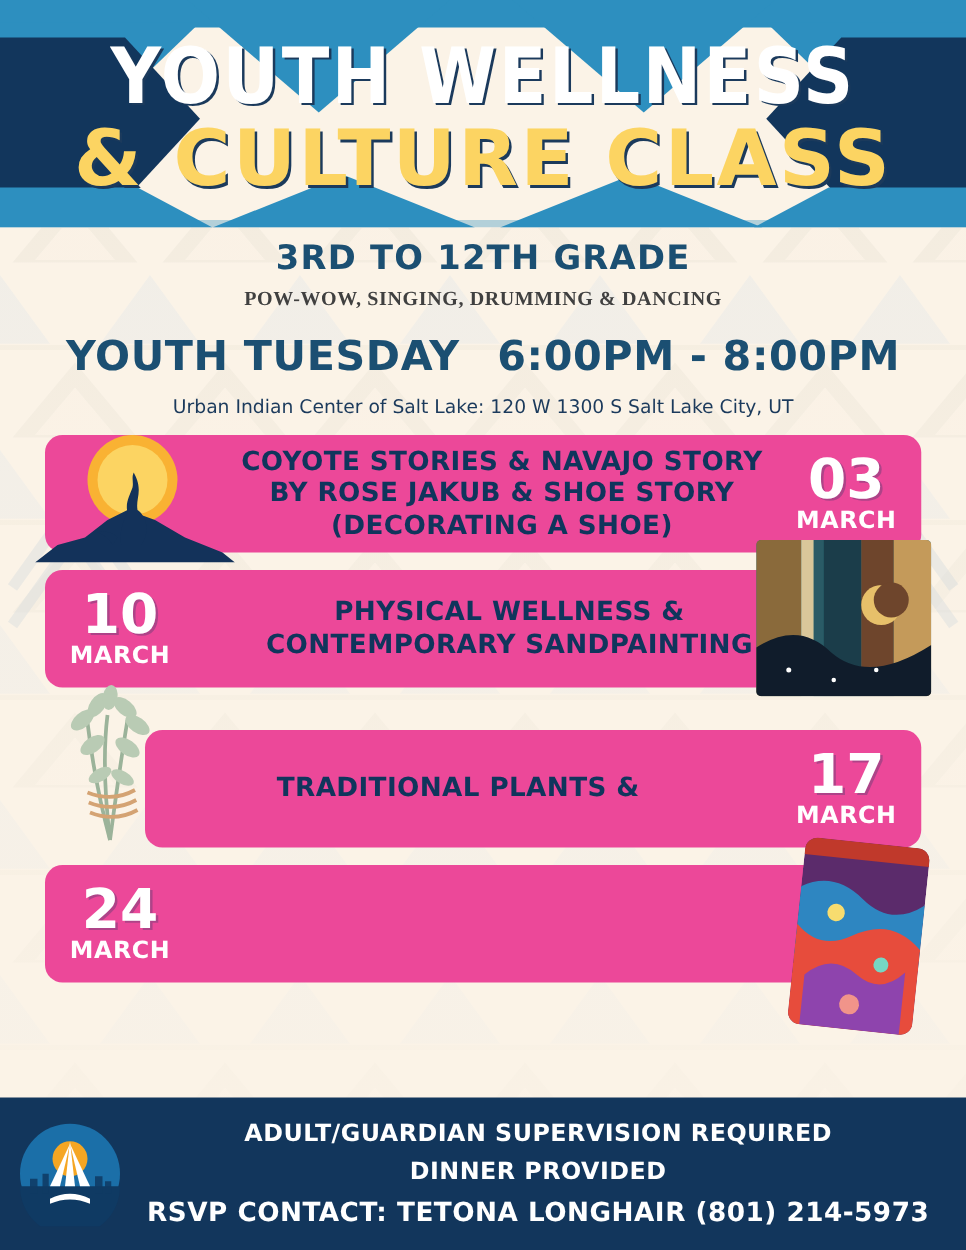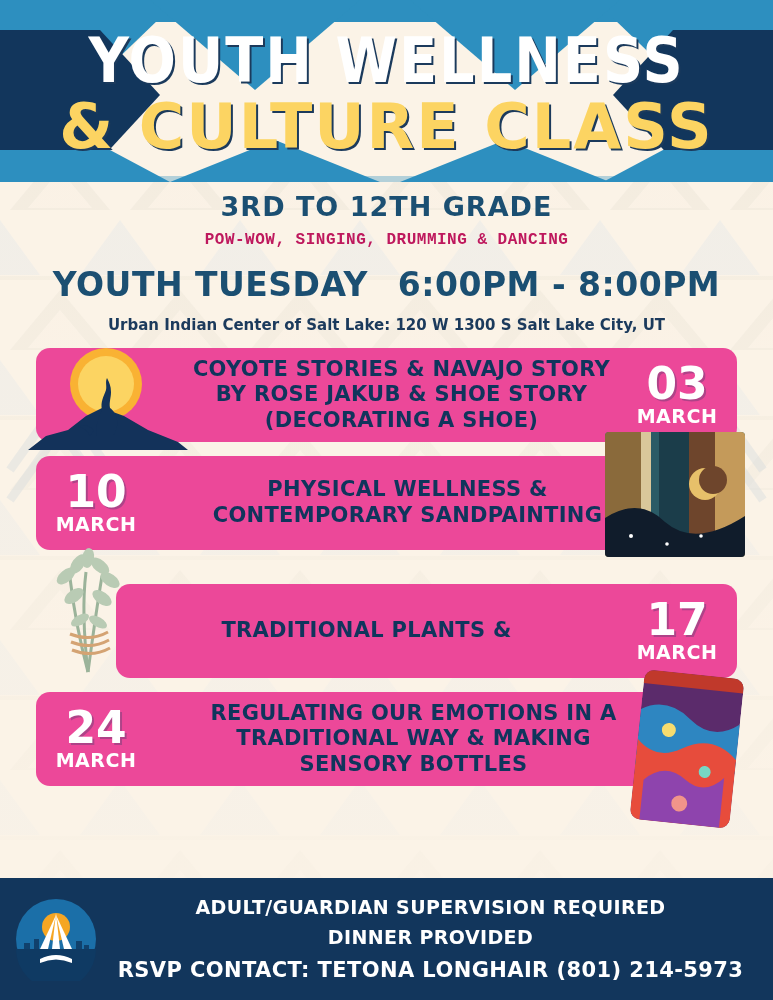--- a/index.html
+++ b/index.html
@@ -68,42 +68,42 @@
   .grade {
     font-size: 27px;
     font-weight: bold;
     color: #1b4f72;
     letter-spacing: 1px;
     font-family: "DejaVu Sans", sans-serif;
   }
   .activities {
     font-size: 16px;
     font-weight: bold;
-    color: #be185d;
+    color: #404040;
     letter-spacing: 0.5px;
     margin-top: 9px;
-    font-family: Liberation Mono, monospace;
+    font-family: Liberation Serif, serif;
   }
   .when-row {
     margin-top: 16px;
     display: flex;
     justify-content: center;
     gap: 30px;
     align-items: baseline;
   }
   .when-day, .when-time {
     font-size: 33px;
     font-weight: bold;
     color: #1b4f72;
     letter-spacing: 0.5px;
     font-family: "DejaVu Sans", sans-serif;
   }
   .venue {
     font-size: 15px;
-    font-weight: bold;
+    font-weight: normal;
     color: #1b3a5c;
     margin-top: 12px;
     font-family: "DejaVu Sans", sans-serif;
   }
 
   
   .schedule {
     position: relative;
     z-index: 3;
     margin-top: 14px;
@@ -364,25 +364,20 @@
         </div>
       </div>
     </div>
 
     <div class="event ev4">
       <div class="event-bar">
         <div class="date-block">
           <div class="date-num">24</div>
           <div class="date-mon">MARCH</div>
         </div>
-        <div class="event-text">
-          <div>REGULATING OUR EMOTIONS IN A</div>
-          <div>TRADITIONAL WAY &amp; MAKING</div>
-          <div>SENSORY BOTTLES</div>
-        </div>
       </div>
       <svg class="ev-img img-bottles" viewBox="0 0 100 150">
         <rect width="100" height="150" rx="8" fill="#5b2b6b"></rect>
         <rect x="0" y="0" width="100" height="14" fill="#c0392b"></rect>
         <path d="M0 40 q25 -15 50 5 q25 20 50 0 l0 50 q-25 18 -50 -2 q-25 -20 -50 4 z" fill="#2e86c1"></path>
         <path d="M0 70 q20 20 45 5 q30 -18 55 6 l0 69 l-100 0 z" fill="#e74c3c"></path>
         <path d="M10 110 q20 -20 42 -4 q20 14 38 -6 l0 50 l-80 0 z" fill="#8e44ad"></path>
         <circle cx="30" cy="58" r="7" fill="#f7dc6f"></circle>
         <circle cx="70" cy="96" r="6" fill="#76d7c4"></circle>
         <circle cx="48" cy="130" r="8" fill="#f1948a"></circle>

